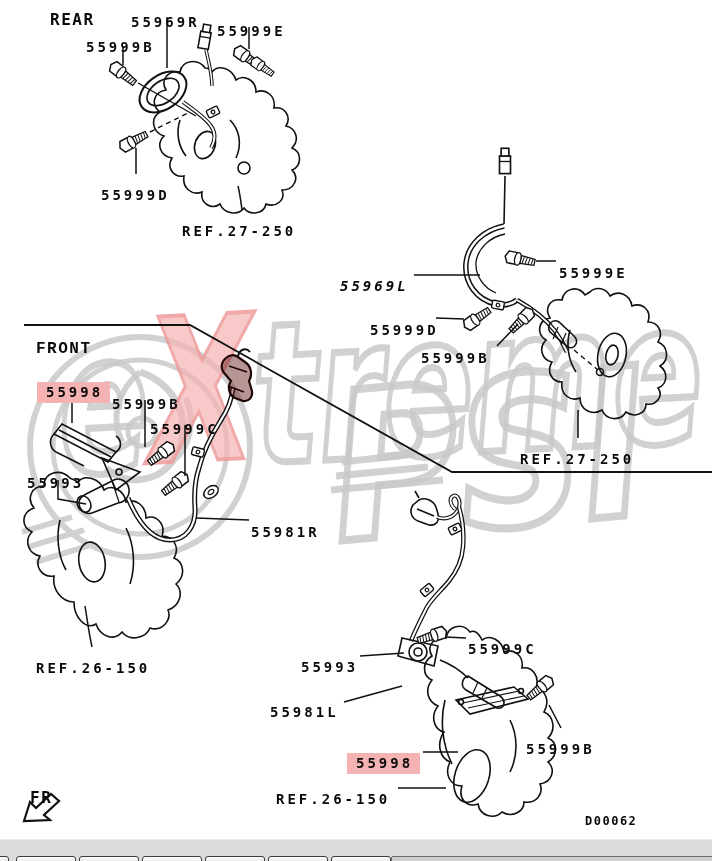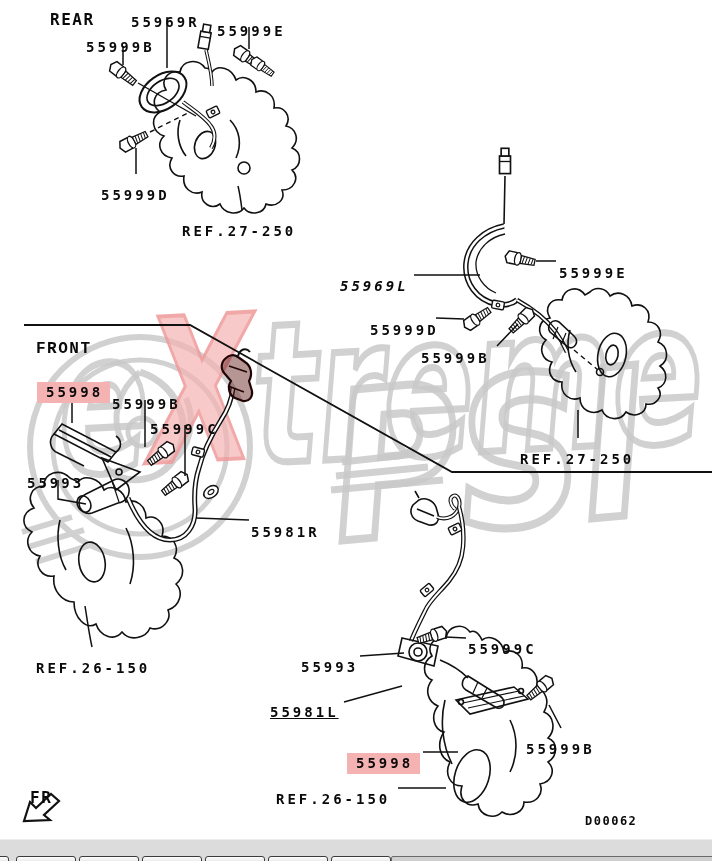--- a/index.html
+++ b/index.html
@@ -204,21 +204,21 @@
       <div class="plabel" style="left: 520px; top: 440px;">REF.27-250</div>
       <div class="plabel hdr" style="left: 36px; top: 329px; font-family: Liberation Mono, monospace;">FRONT</div>
       <div class="plabel hl" style="left: 37px; top: 370px; background: rgb(245, 178, 178);">55998</div>
       <div class="plabel" style="left: 112px; top: 385px;">55999B</div>
       <div class="plabel" style="left: 150px; top: 410px;">55999C</div>
       <div class="plabel" style="left: 27px; top: 464px;">55993</div>
       <div class="plabel" style="left: 251px; top: 513px;">55981R</div>
       <div class="plabel" style="left: 36px; top: 649px;">REF.26-150</div>
       <div class="plabel" style="left: 468px; top: 630px;">55999C</div>
       <div class="plabel" style="left: 301px; top: 648px;">55993</div>
-      <div class="plabel" style="left: 270px; top: 693px; text-decoration: underline;">55981L</div>
+      <div class="plabel" style="left: 270px; top: 693px;">55981L</div>
       <div class="plabel" style="left: 526px; top: 730px;">55999B</div>
       <div class="plabel hl" style="left: 347px; top: 741px; background: rgb(245, 178, 178);">55998</div>
       <div class="plabel" style="left: 276px; top: 780px;">REF.26-150</div>
       <div class="plabel hdr" style="left: 30px; top: 778px;">FR</div>
       <div class="plabel small" style="left: 585px; top: 803px;">D00062</div>
     </div>
 
   <div class="bottombar"></div>
   <div class="btnstub edge"></div>
   <div id="btn-row">

